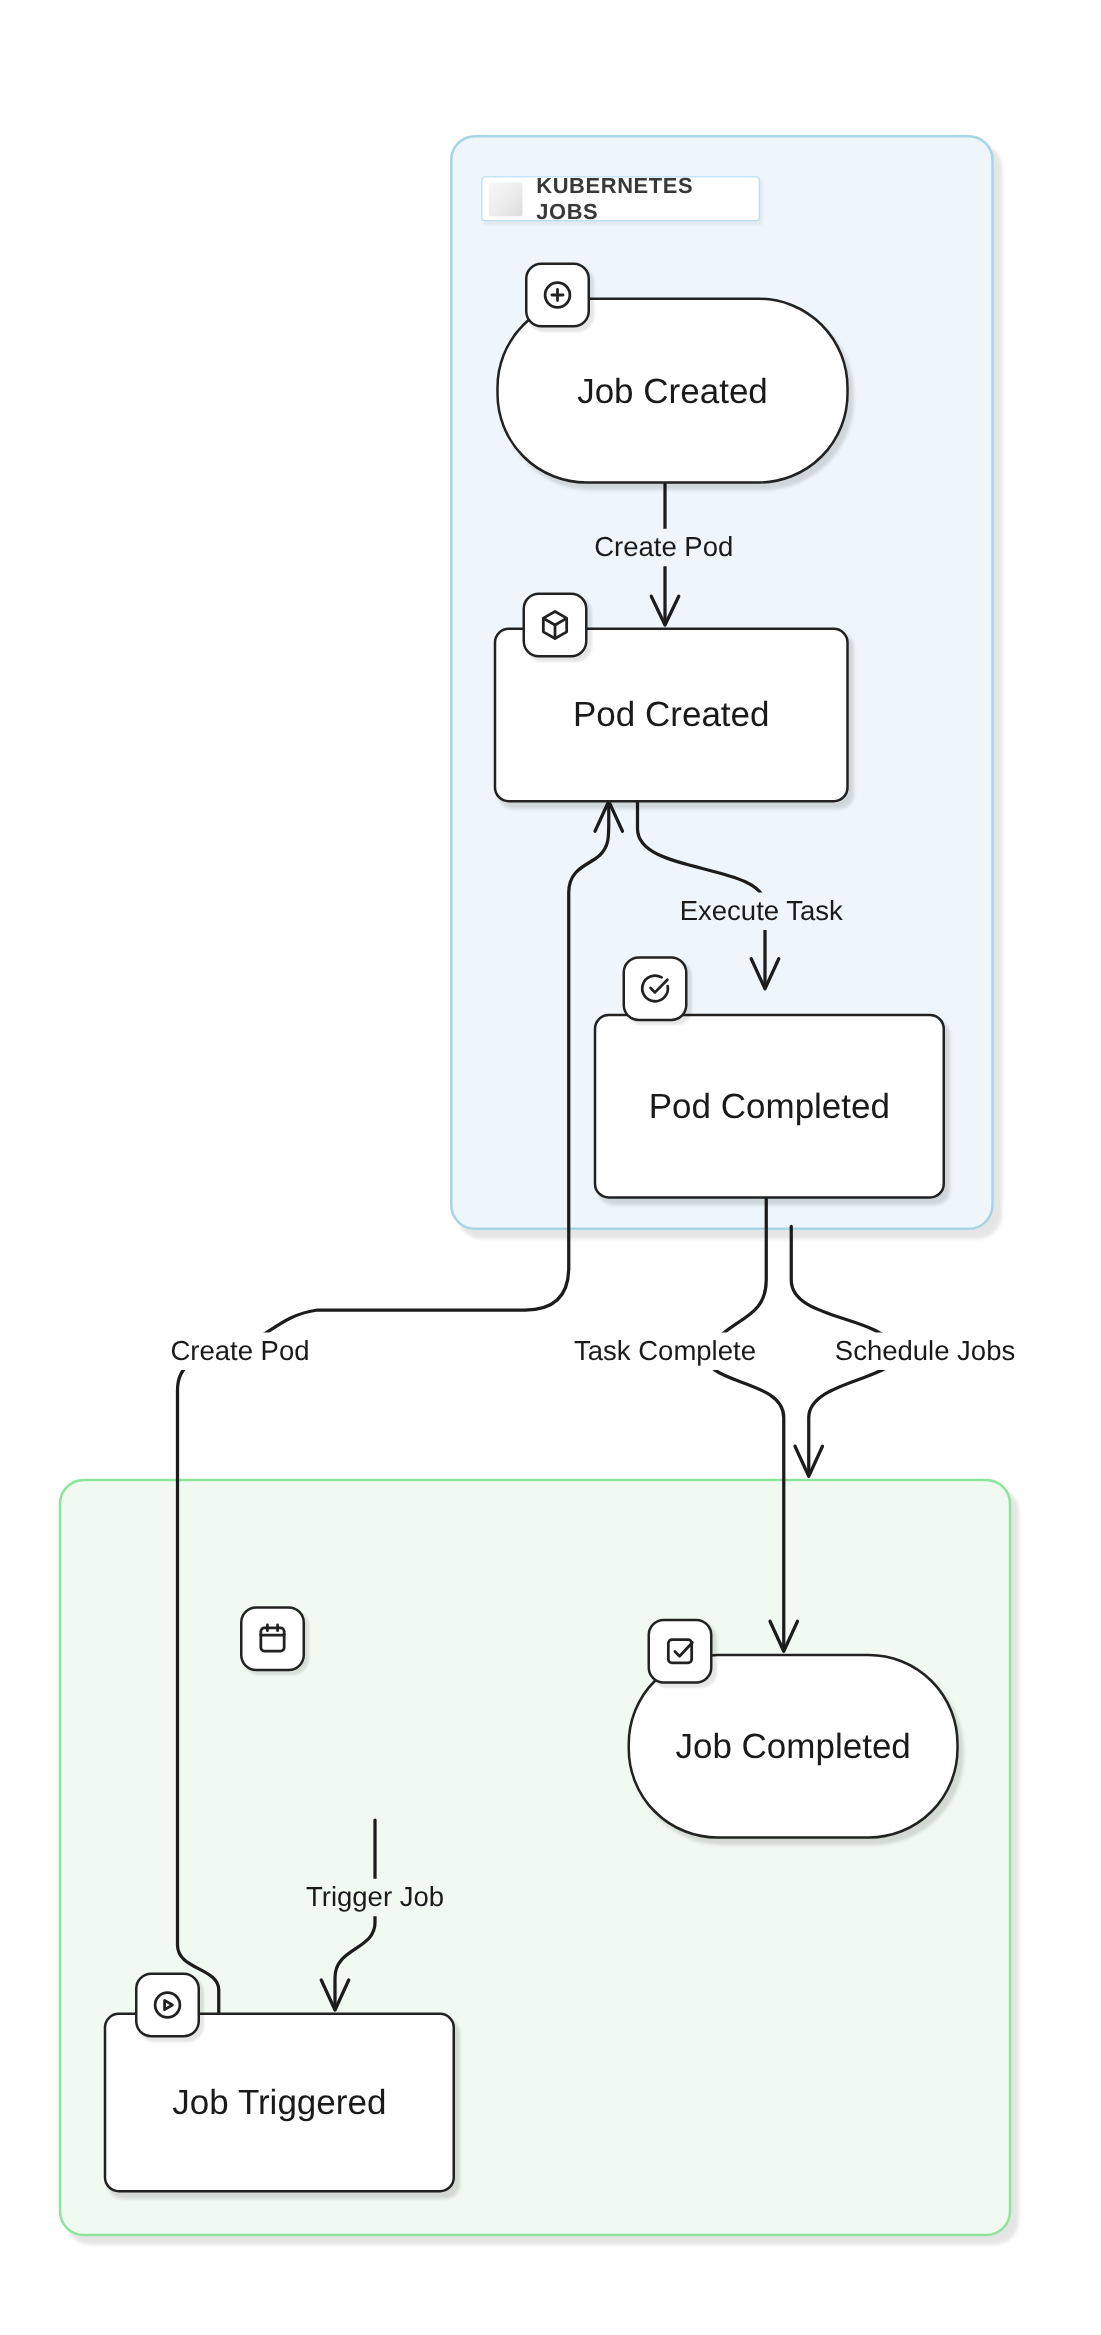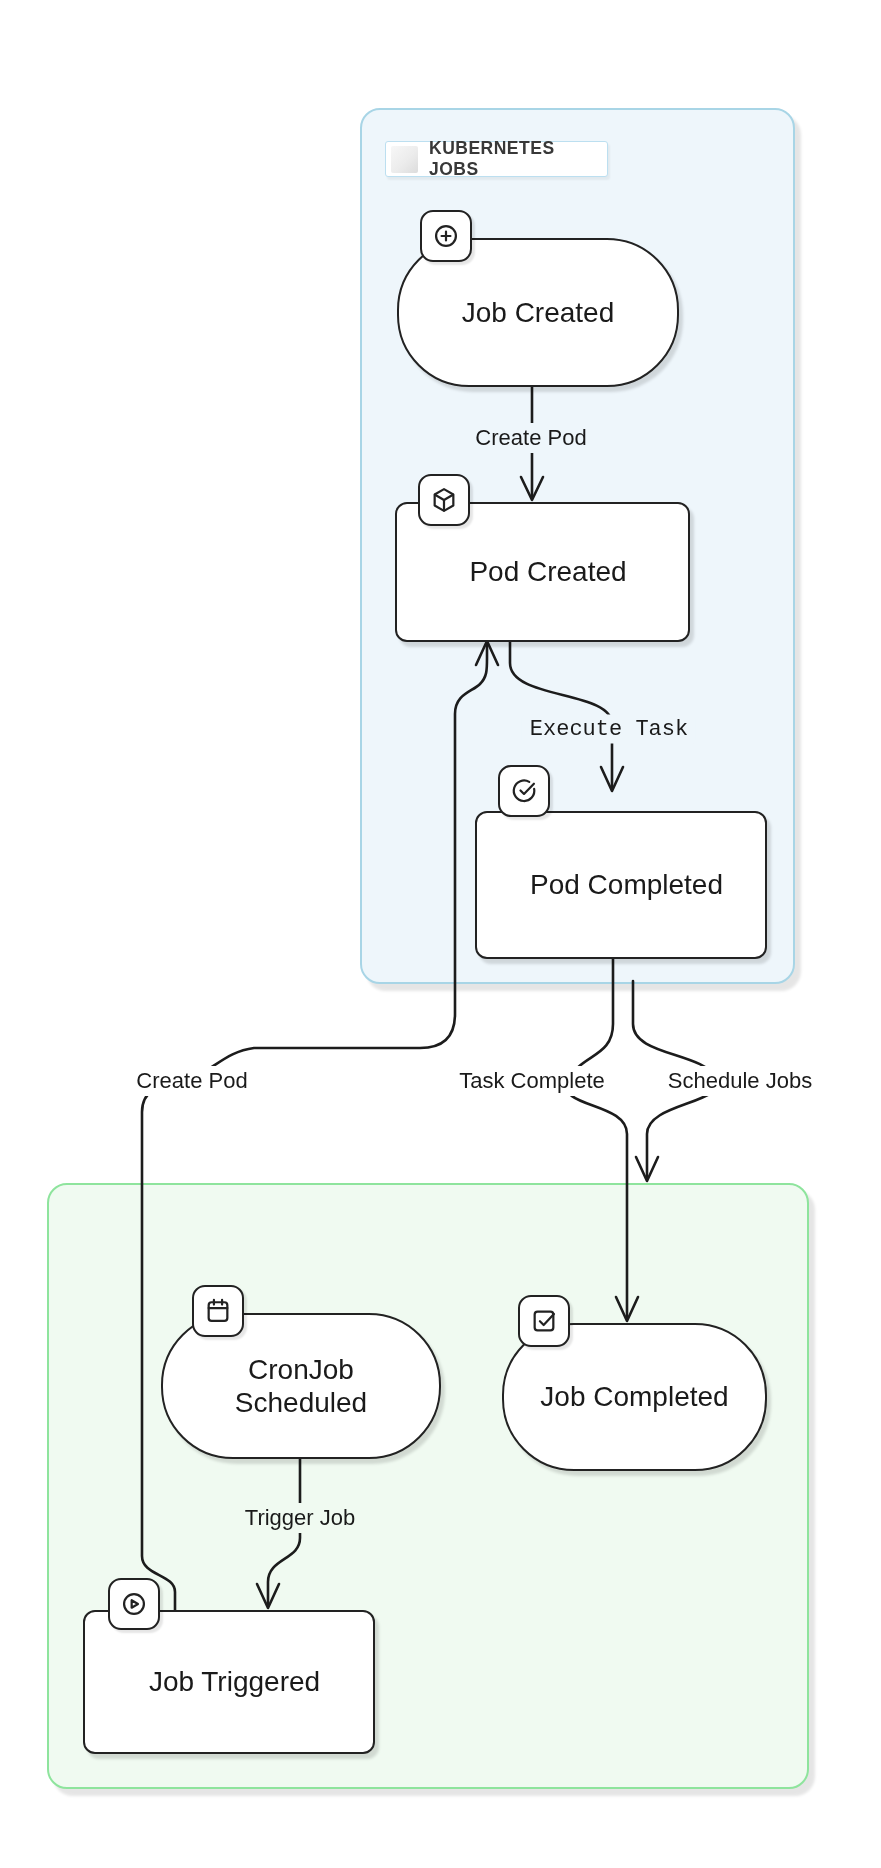--- a/index.html
+++ b/index.html
@@ -33,21 +33,21 @@
 
   svg.edges{position:absolute;left:0;top:0;z-index:2;pointer-events:none;}
   svg.edges path{stroke:var(--edge_stroke);stroke-width:2.6;fill:none;
                  stroke-linecap:round;stroke-linejoin:round;}
 
   .node{position:absolute;background:var(--node_fill);border:2.5px solid var(--node_border);
         display:flex;align-items:center;justify-content:center;z-index:3;
         box-shadow:4px 5px 3px rgba(0,0,0,.13);}
   .node .node-label{font-size:28px;color:var(--text);text-align:center;line-height:1.18;}
   .stadium{border-radius:72px;}
-  .rrect{border-radius:12px;padding-left:11px;}
+  .rrect{border-radius:12px;}
   .wrap-label{width:180px;}
 
   .badge{position:absolute;width:48px;height:48px;background:#fff;border:2.5px solid var(--node_border);
          border-radius:13px;display:flex;align-items:center;justify-content:center;z-index:4;
          box-shadow:3px 3px 2px rgba(0,0,0,.10);}
   .badge svg{stroke:#222;fill:none;stroke-width:1.9;stroke-linecap:round;stroke-linejoin:round;}
 
   .edge-label{position:absolute;transform:translate(-50%,-50%);font-size:22px;color:var(--text);
               padding:2px 8px;border-radius:4px;white-space:nowrap;z-index:3;}
   .edge-label.on-blue{background:var(--jobs_fill);}
@@ -110,23 +110,20 @@
   <div class="node rrect" style="left:475px;top:811px;width:277px;height:144px;">
     <span class="node-label">Pod Completed</span>
   </div>
   <div class="badge" style="left:498px;top:765px;">
     <svg width="28" height="28" viewBox="0 0 24 24">
         <path d="M20.7 10.2a8.8 8.8 0 1 1-4.2-6"></path>
         <path d="M9 11.5l3 3 8.5-8.7"></path>
       </svg>
   </div>
 
-  <div class="node stadium" style="left:161px;top:1313px;width:276px;height:142px;">
-    <span class="node-label wrap-label">CronJob Scheduled</span>
-  </div>
   <div class="badge" style="left:192px;top:1285px;">
     <svg width="28" height="28" viewBox="0 0 24 24">
         <rect x="4" y="4.5" width="16" height="16" rx="2.5"></rect>
         <path d="M8.5 2.5v4M15.5 2.5v4M4 9.5h16"></path>
       </svg>
   </div>
 
   <div class="node stadium" style="left:502px;top:1323px;width:261px;height:144px;">
     <span class="node-label">Job Completed</span>
   </div>
@@ -141,19 +138,19 @@
     <span class="node-label">Job Triggered</span>
   </div>
   <div class="badge" style="left:108px;top:1578px;">
     <svg width="28" height="28" viewBox="0 0 24 24">
         <circle cx="12" cy="12" r="8.5"></circle>
         <path d="M10 8.8v6.4l5.4-3.2z"></path>
       </svg>
   </div>
 
   <div class="edge-label on-blue" style="left:531px;top:438px;">Create Pod</div>
-  <div class="edge-label on-blue" style="left:609px;top:729px;font-family:Liberation Mono, monospace;">Execute Task</div>
+  <div class="edge-label on-blue" style="left:609px;top:729px;">Execute Task</div>
   <div class="edge-label on-white" style="left:192px;top:1081px;">Create Pod</div>
   <div class="edge-label on-white" style="left:532px;top:1081px;">Task Complete</div>
   <div class="edge-label on-white" style="left:740px;top:1081px;">Schedule Jobs</div>
   <div class="edge-label on-green" style="left:300px;top:1518px;">Trigger Job</div>
 
 </div>
 
 </body></html>

